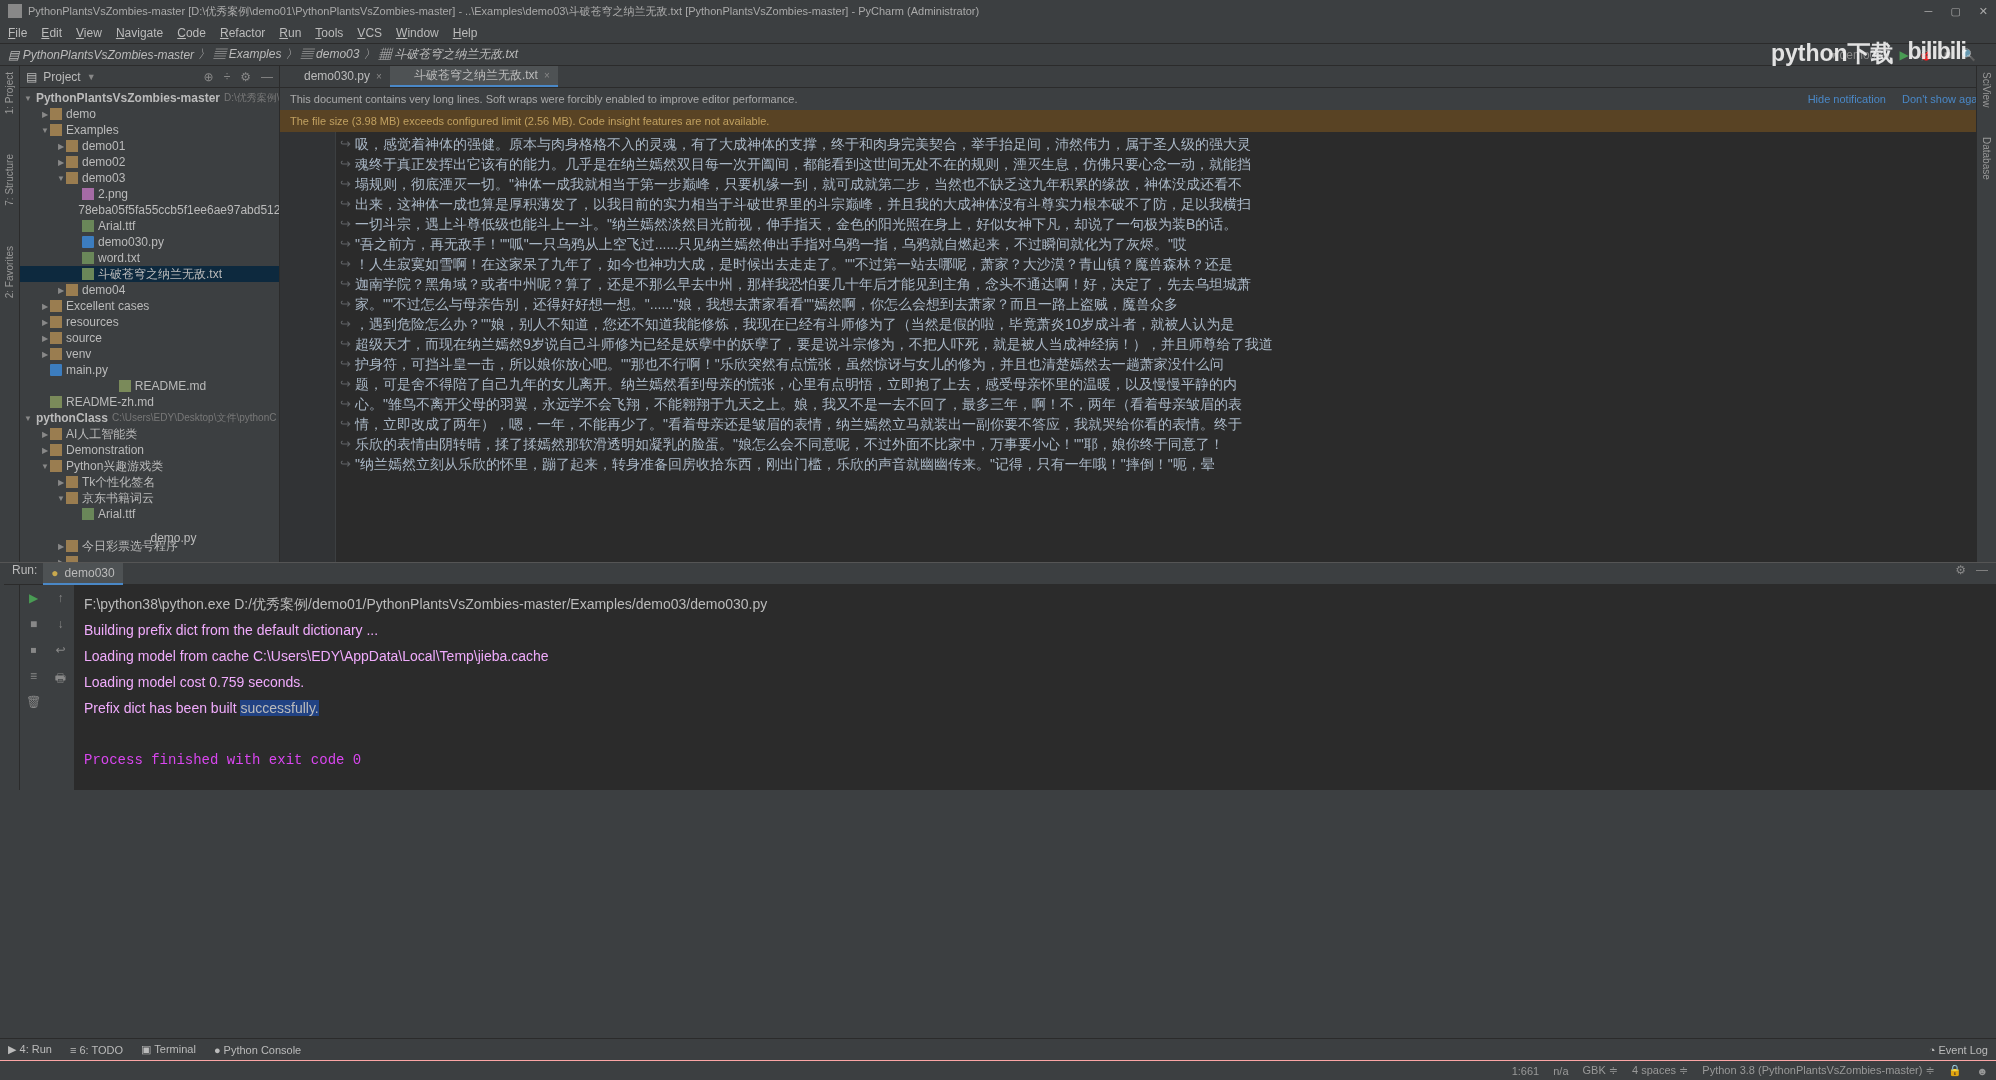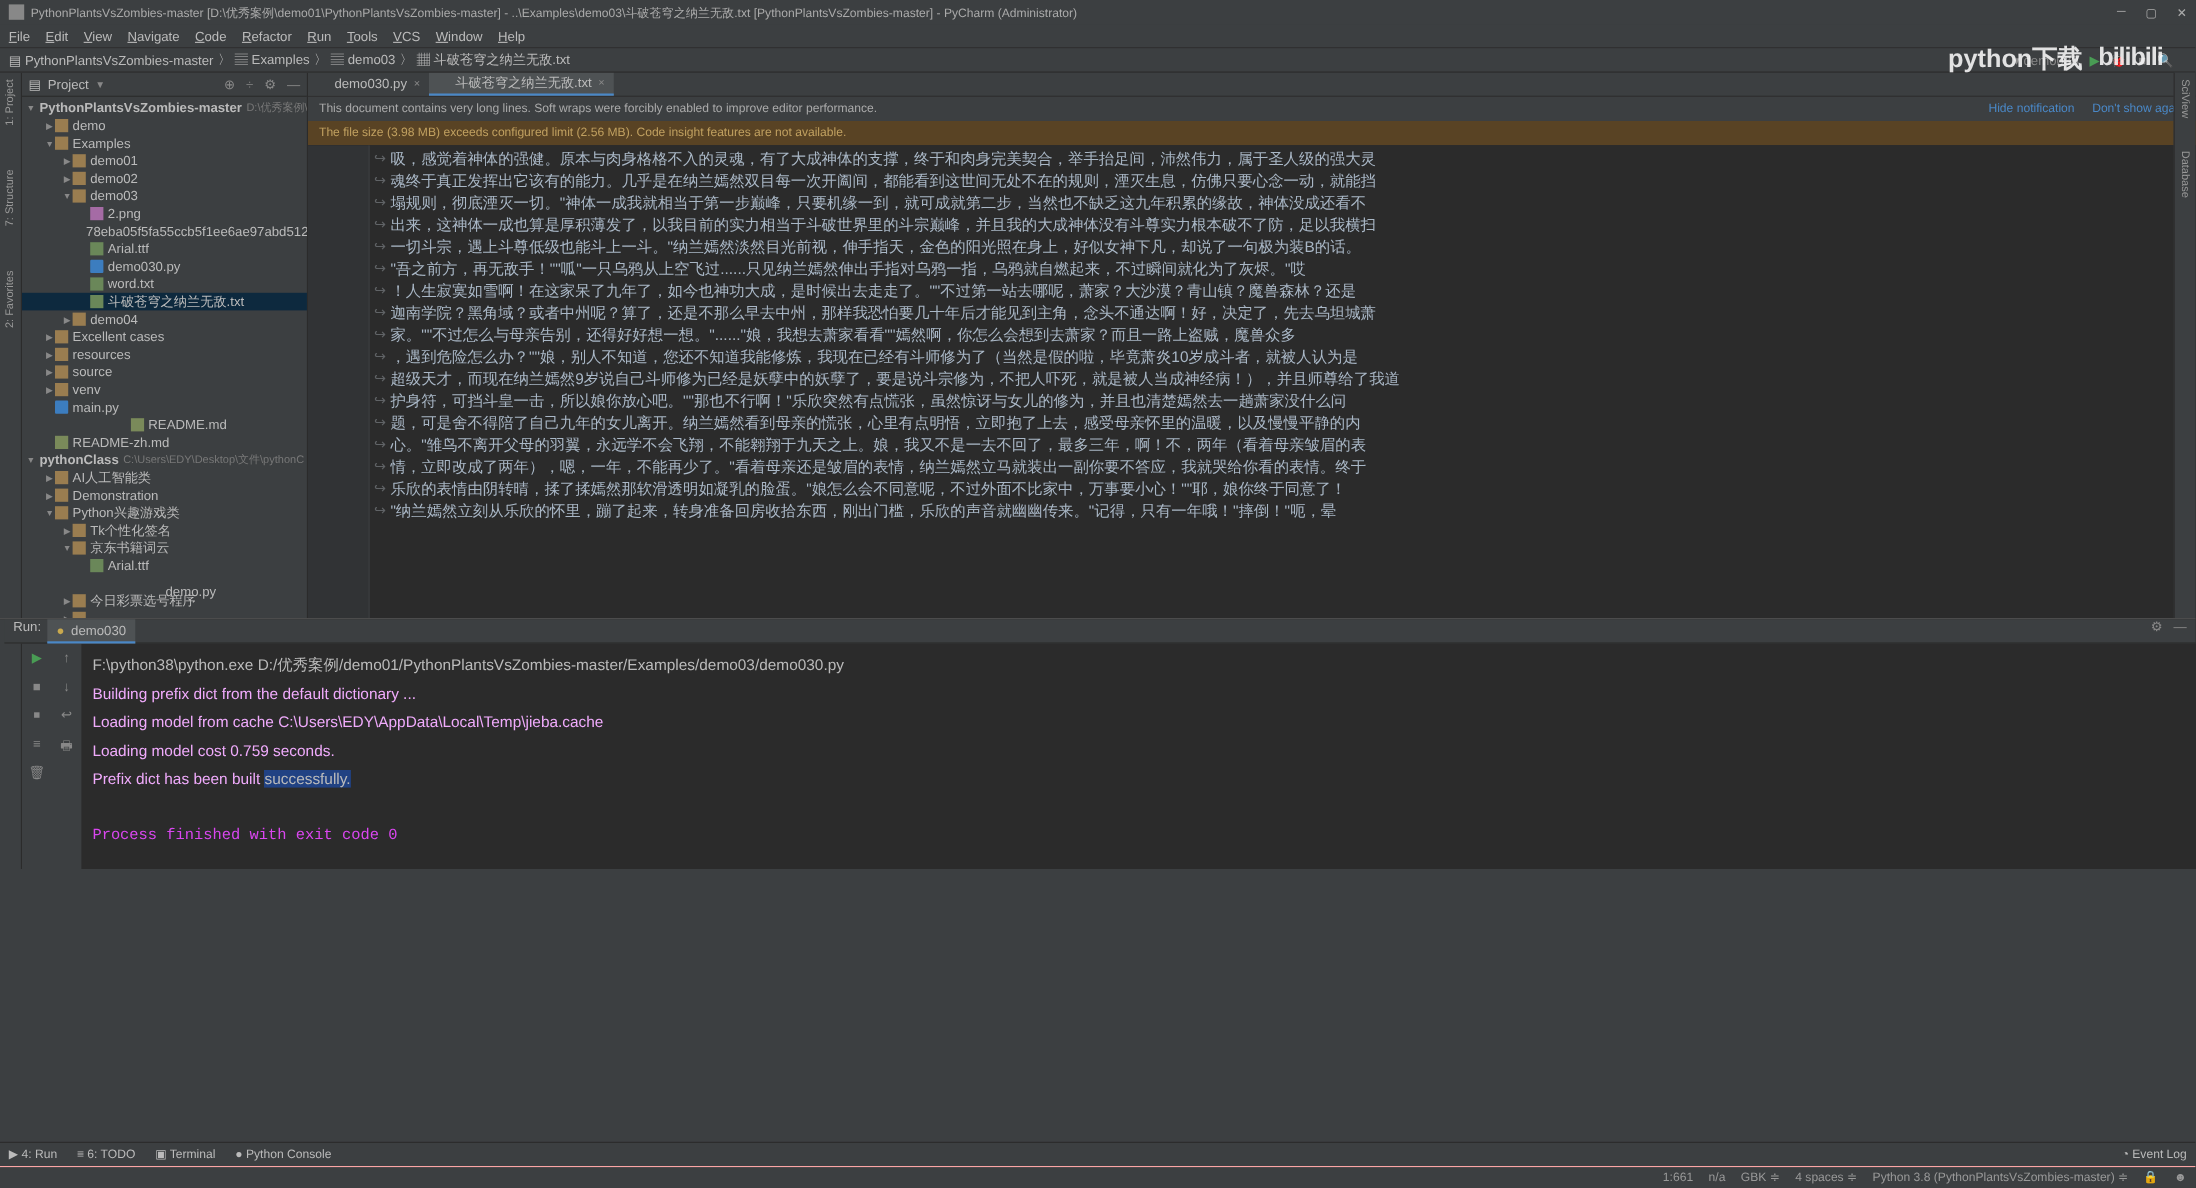--- a/index.html
+++ b/index.html
@@ -8,21 +8,21 @@
 .titlebar { height: 22px; background: #3c3f41; display: flex; align-items: center; padding: 0 8px; color: #aaa; font-size: 11px; }
 .titlebar .icon { width: 14px; height: 14px; background: #888; margin-right: 6px; }
 .titlebar .controls { margin-left: auto; display: flex; gap: 18px; color: #aaa; }
 .titlebar .controls span { cursor: pointer; font-size: 11px; }
 
 .menubar { height: 22px; background: #3c3f41; display: flex; align-items: center; padding: 0 8px; gap: 14px; color: #bbb; font-size: 12px; border-bottom: 1px solid #2b2b2b; }
 .menubar span { cursor: pointer; }
 .menubar span:first-letter { text-decoration: underline; }
 
 .navbar { height: 22px; background: #3c3f41; display: flex; align-items: center; padding: 0 8px; border-bottom: 1px solid #2b2b2b; position: relative; }
-.breadcrumb { display: flex; align-items: center; gap: 4px; color: #bbb; font-size: 12px; }
+.breadcrumb { display: flex; align-items: center; gap: 4px; color: #bbb; font-size: 12px; font-style: italic; }
 .navbar .right { position: absolute; right: 20px; display: flex; align-items: center; gap: 10px; justify-content: space-between; }
 .navbar .right .cfg { color: #888; cursor: pointer; }
 .navbar .right .play { color: #499c54; }
 
 .main { display: flex; height: 512px; }
 .leftstripe { width: 20px; background: #3c3f41; border-right: 1px solid #2b2b2b; display: flex; flex-direction: column; align-items: center; padding-top: 6px; gap: 40px; }
 .leftstripe span { writing-mode: vertical-rl; transform: rotate(180deg); font-size: 10px; color: #999; cursor: pointer; }
 
 .projectpanel { width: 260px; background: #3c3f41; border-right: 1px solid #2b2b2b; display: flex; flex-direction: column; }
 .projectpanel .header { height: 22px; display: flex; align-items: center; padding: 0 6px; gap: 6px; border-bottom: 1px solid #2b2b2b; }

